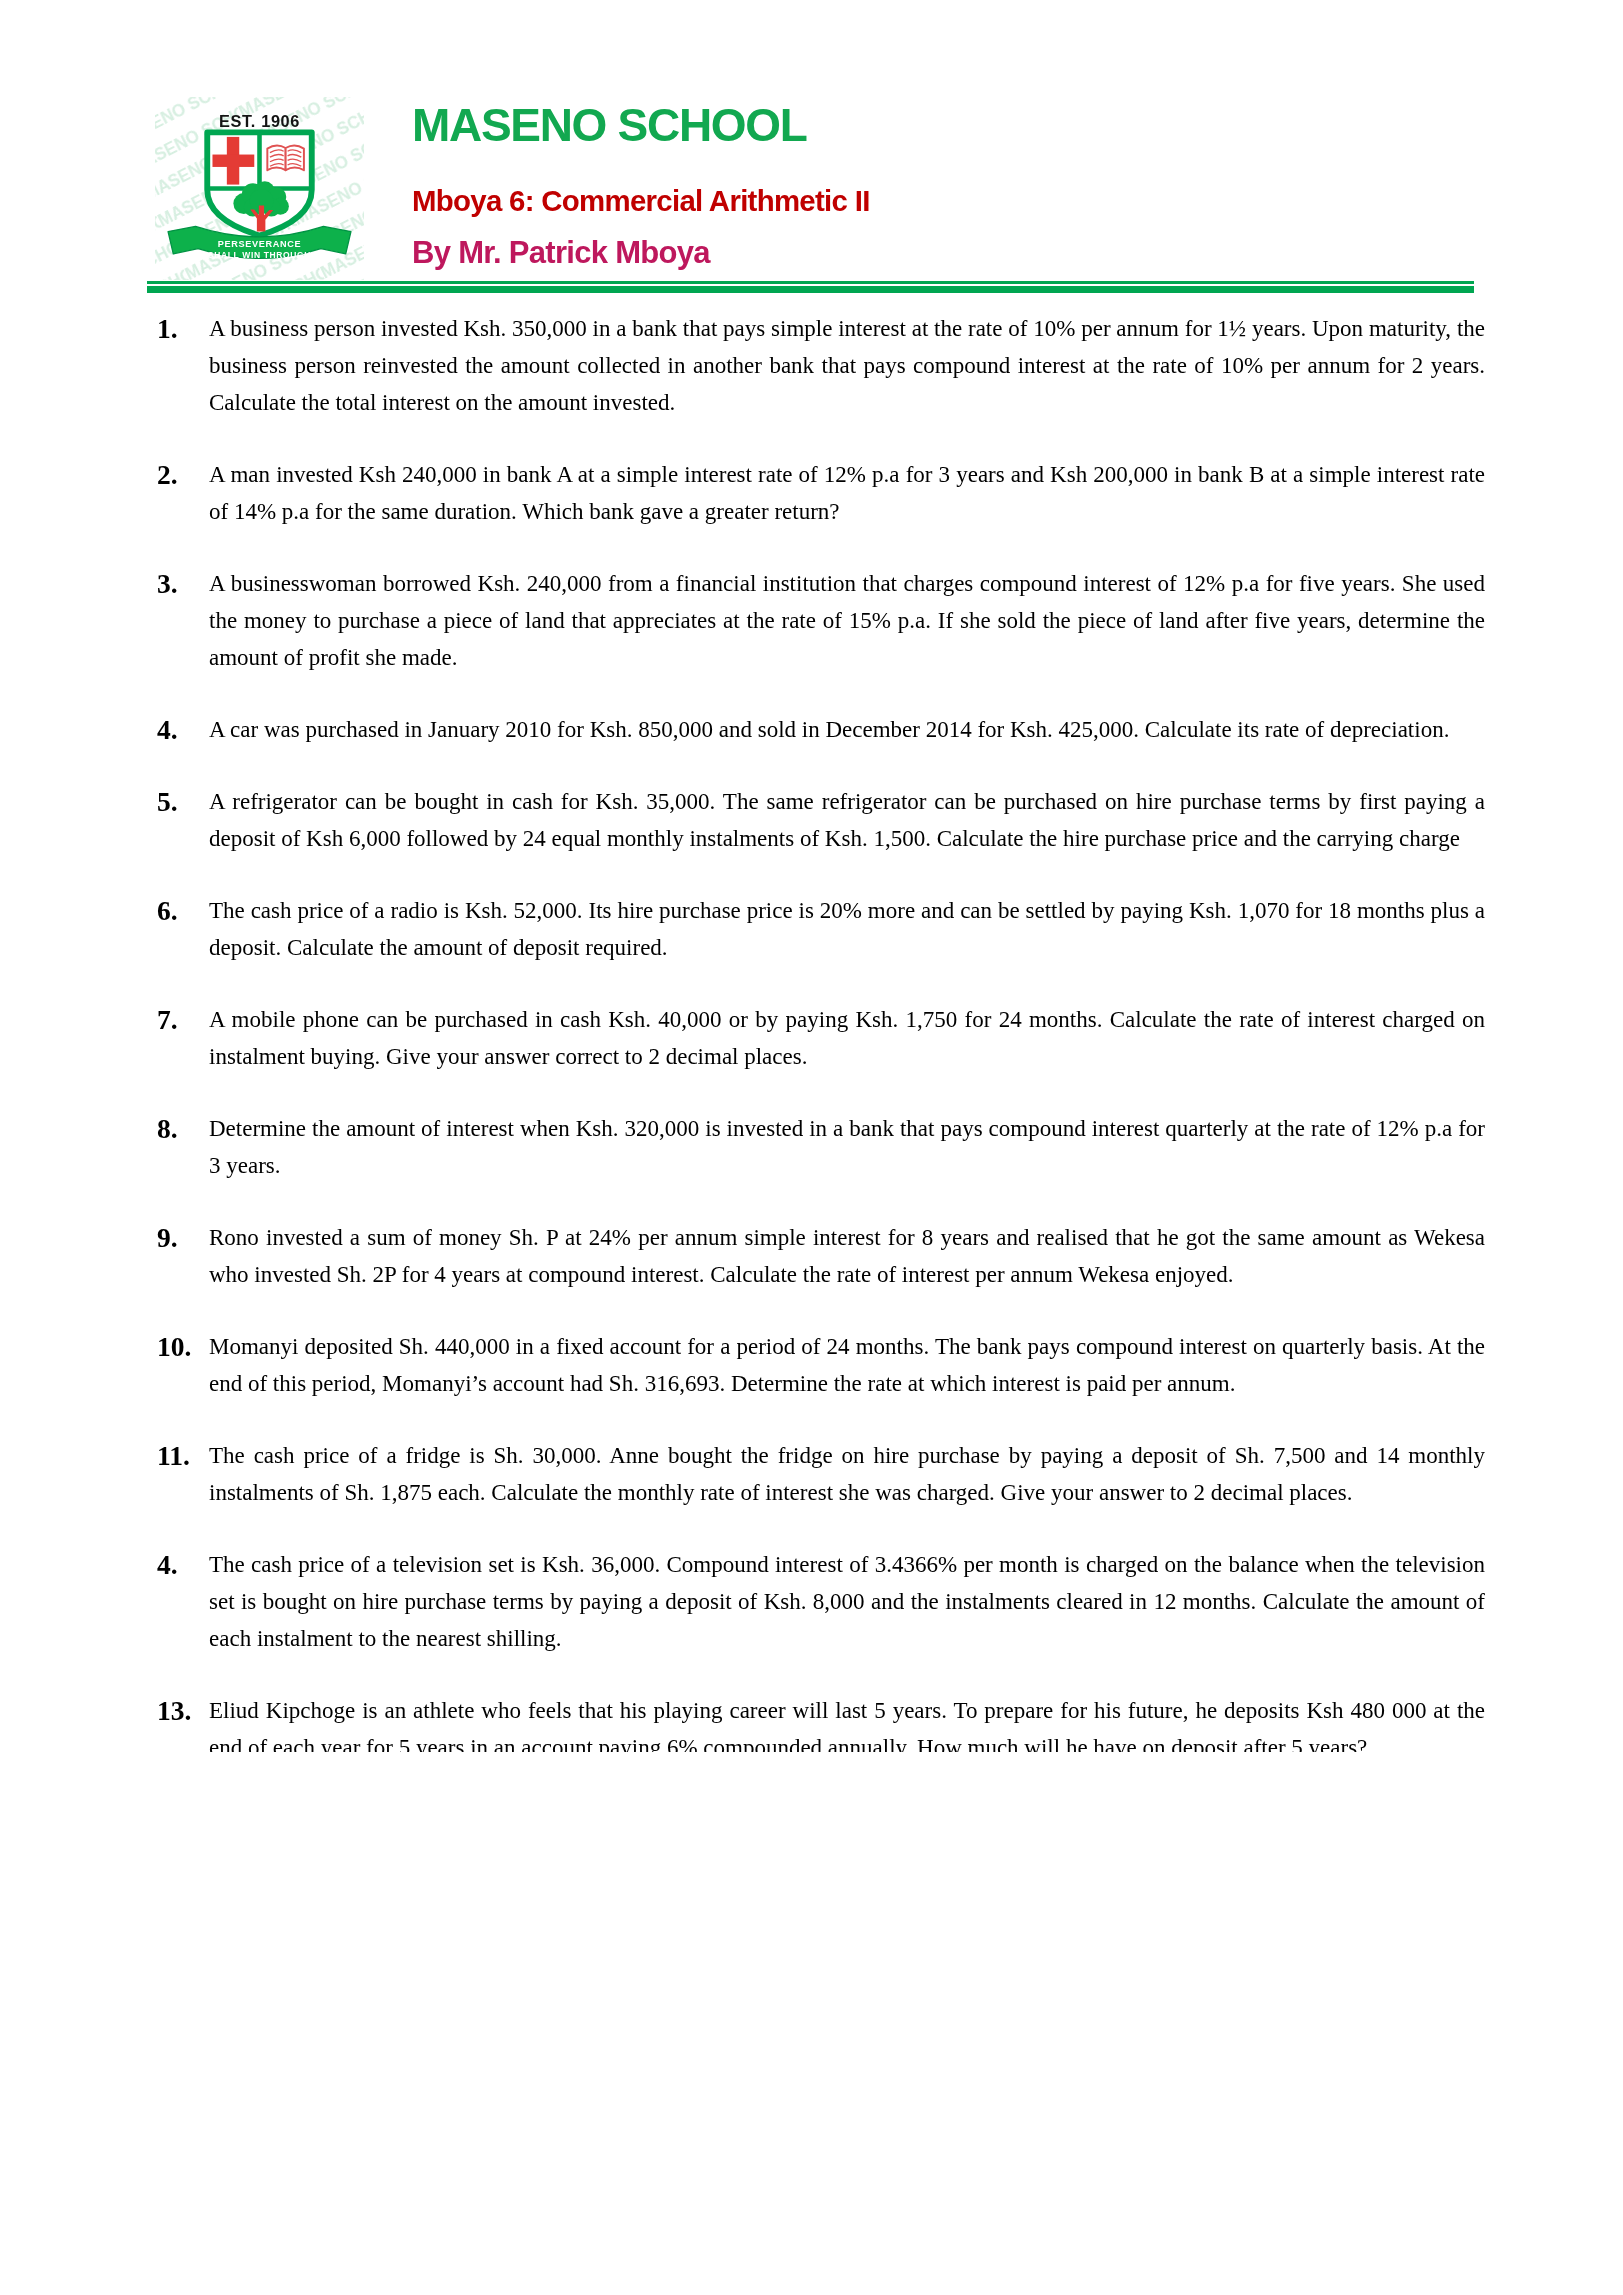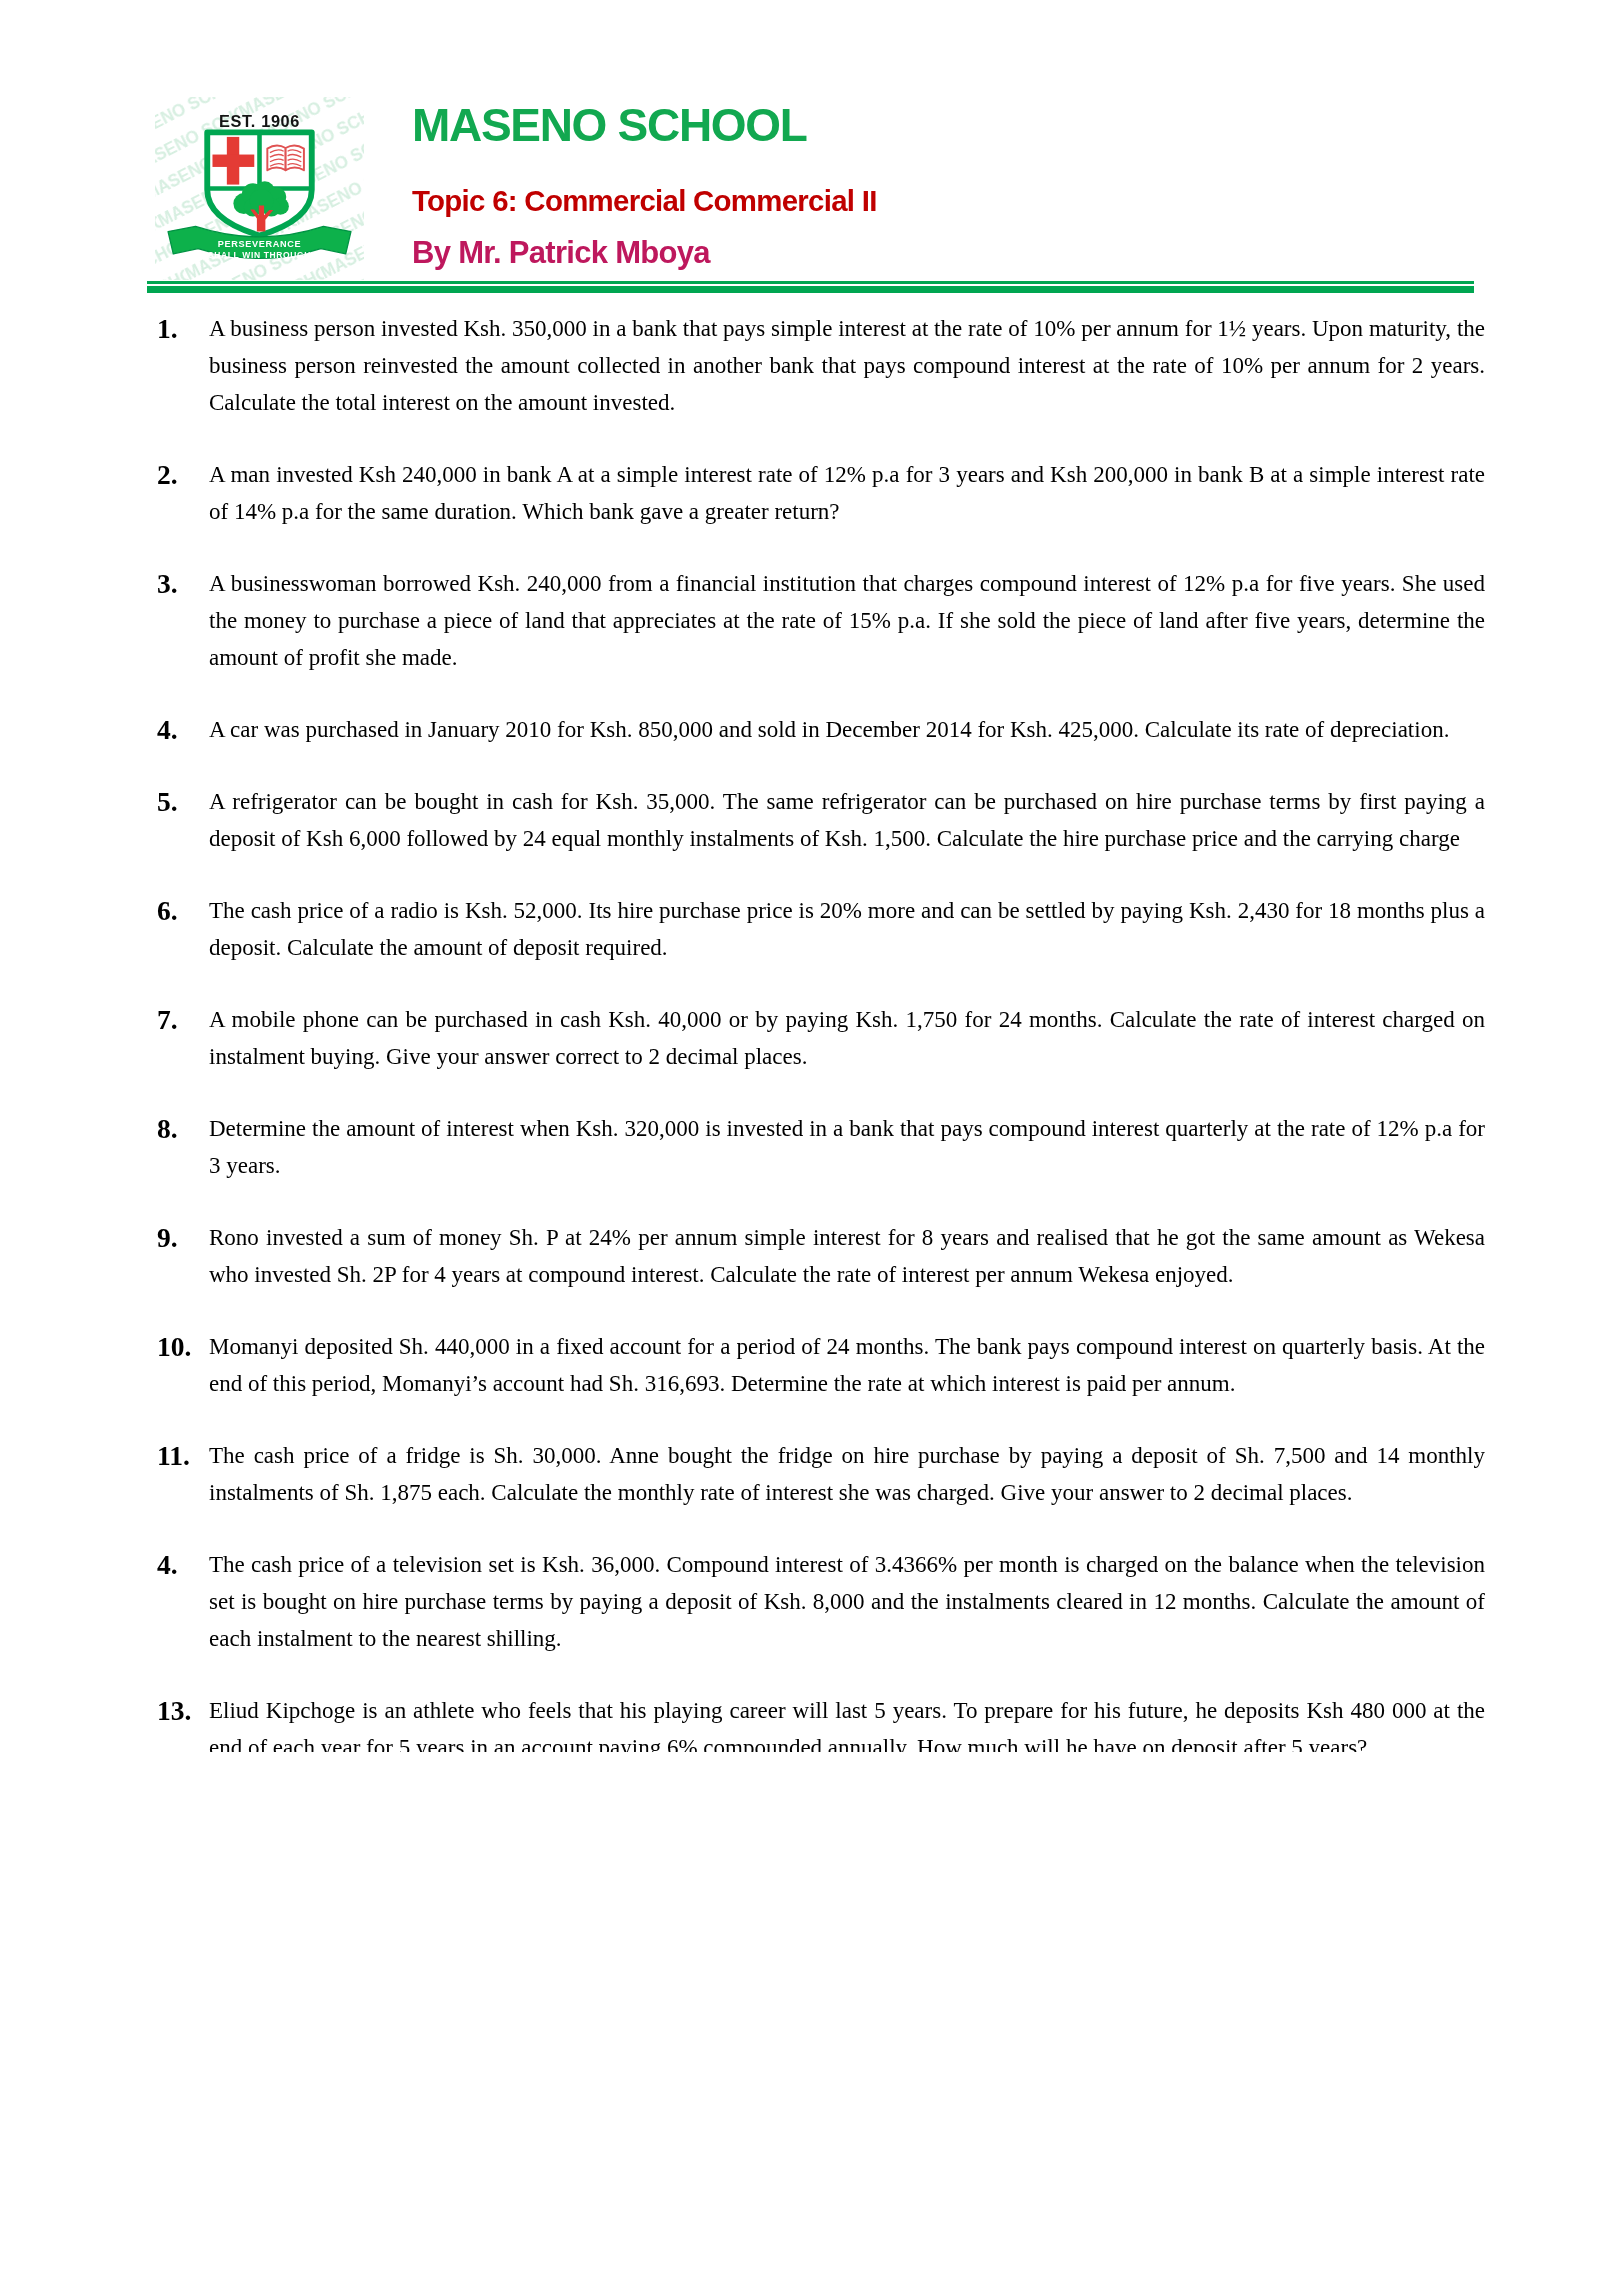--- a/index.html
+++ b/index.html
@@ -170,21 +170,21 @@
 
         <g>
           <path d="M20 206 L62 198 Q160 230 258 198 L300 206 L292 240 L254 232 Q160 262 66 232 L28 240 Z" fill="#0DB14B" stroke="#009344" stroke-width="2" stroke-linejoin="round"></path>
           <text x="160" y="230" class="motto">PERSEVERANCE</text>
           <text x="160" y="247" class="motto2">SHALL WIN THROUGH</text>
         </g>
       </svg>
     </div>
 
     <h1 class="school-name">MASENO SCHOOL</h1>
-    <h2 class="topic">Topic 6: Commercial Commercial II</h2>
+    <h2 class="topic">Mboya 6: Commercial Arithmetic II</h2>
     <h3 class="author">By Mr. Patrick Mboya</h3>
 
     <div class="divider">
       <div class="divider-thin"></div>
       <div class="divider-thick"></div>
     </div>
   </header>
 
   <main class="questions">
     <ol>
@@ -203,21 +203,21 @@
       <li class="question">
         <span class="qnum">4.</span>
         <p class="qtext">A car was purchased in January 2010 for Ksh. 850,000 and sold in December 2014 for Ksh. 425,000. Calculate its rate of depreciation.</p>
       </li>
       <li class="question">
         <span class="qnum">5.</span>
         <p class="qtext">A refrigerator can be bought in cash for Ksh. 35,000. The same refrigerator can be purchased on hire purchase terms by first paying a deposit of Ksh 6,000 followed by 24 equal monthly instalments of Ksh. 1,500. Calculate the hire purchase price and the carrying charge</p>
       </li>
       <li class="question">
         <span class="qnum">6.</span>
-        <p class="qtext">The cash price of a radio is Ksh. 52,000. Its hire purchase price is 20% more and can be settled by paying Ksh. 2,430 for 18 months plus a deposit. Calculate the amount of deposit required.</p>
+        <p class="qtext">The cash price of a radio is Ksh. 52,000. Its hire purchase price is 20% more and can be settled by paying Ksh. 1,070 for 18 months plus a deposit. Calculate the amount of deposit required.</p>
       </li>
       <li class="question">
         <span class="qnum">7.</span>
         <p class="qtext">A mobile phone can be purchased in cash Ksh. 40,000 or by paying Ksh. 1,750 for 24 months. Calculate the rate of interest charged on instalment buying. Give your answer correct to 2 decimal places.</p>
       </li>
       <li class="question">
         <span class="qnum">8.</span>
         <p class="qtext">Determine the amount of interest when Ksh. 320,000 is invested in a bank that pays compound interest quarterly at the rate of 12% p.a for 3 years.</p>
       </li>
       <li class="question">

